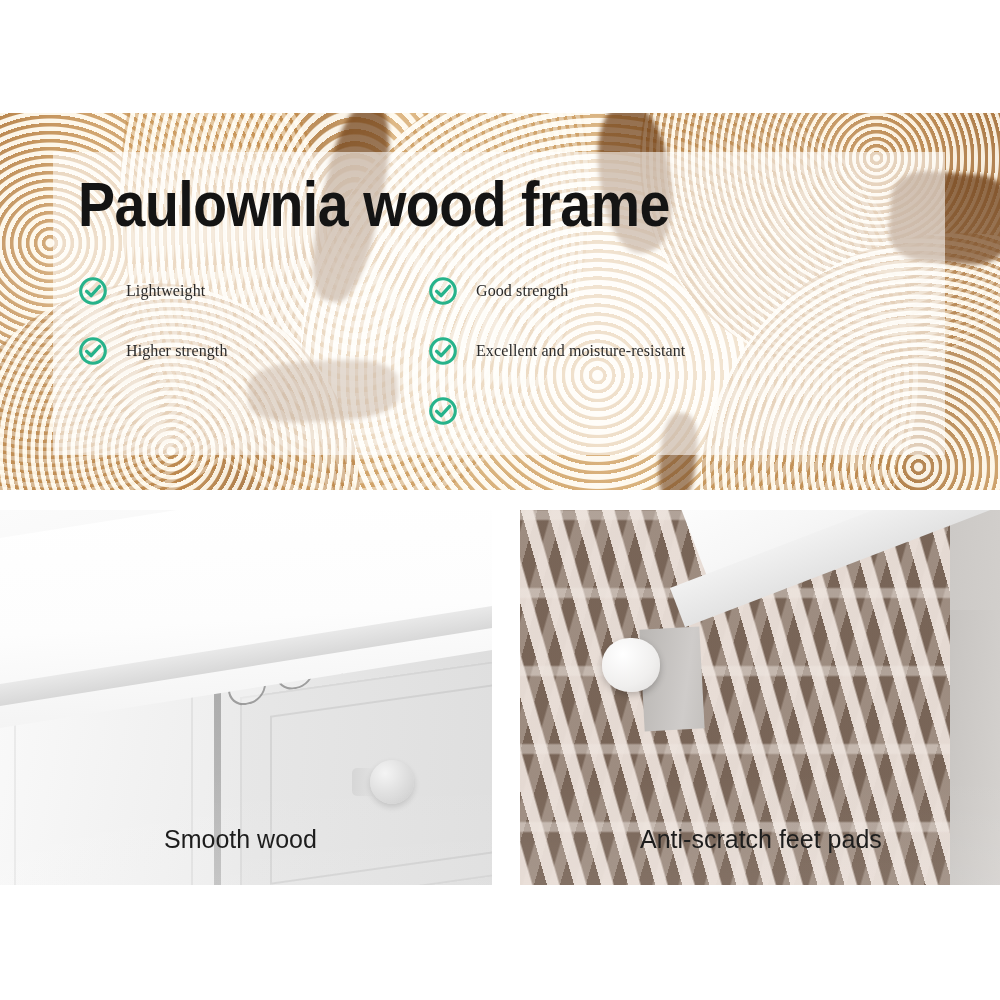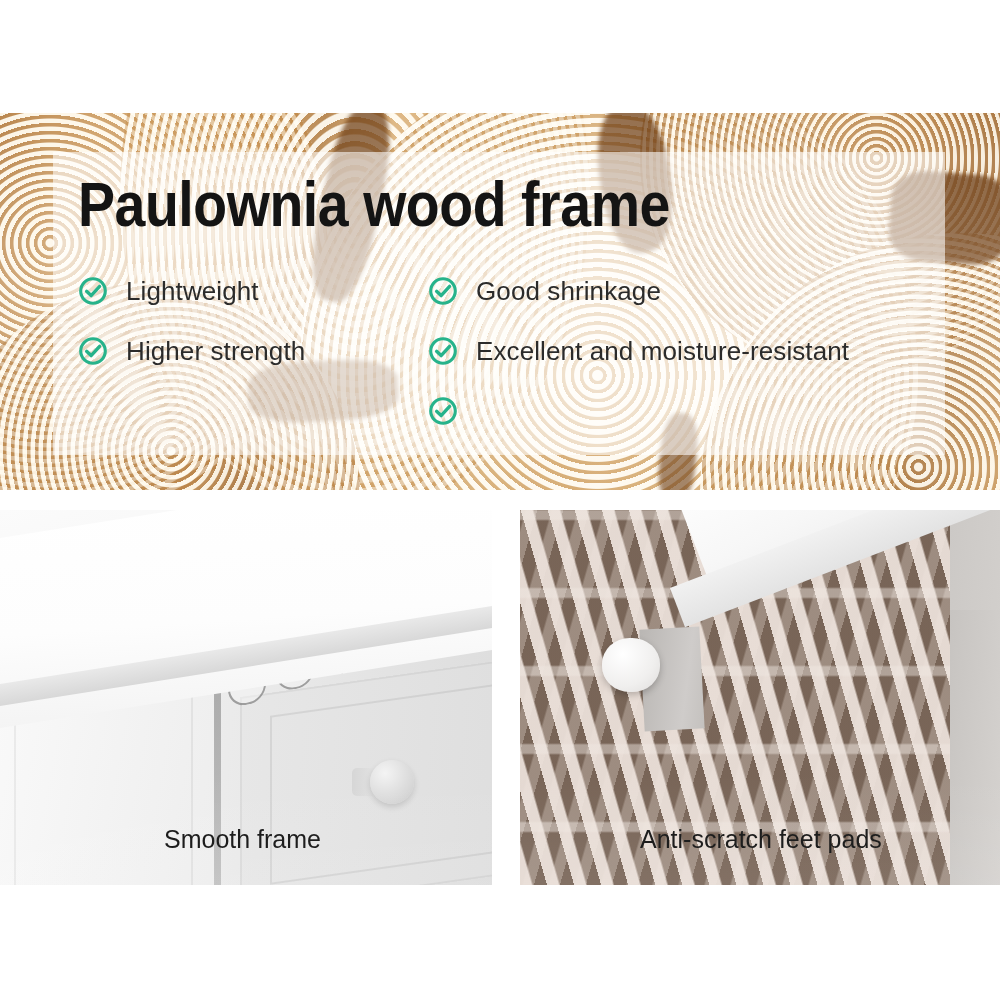--- a/index.html
+++ b/index.html
@@ -116,21 +116,21 @@
   .col.left{left:0;width:340px;}
   .col.right{left:350px;width:520px;}
   .feat{
     display:flex;align-items:center;height:60px;
   }
   .check-icon{
     width:30px;height:30px;flex:0 0 30px;margin-right:18px;position:relative;
   }
   .check-icon svg{display:block;width:30px;height:30px;}
   .feat-label{
-    font-size:26px;color:#2b2b2b;font-family:Liberation Sans, sans-serif;
+    font-size:16px;color:#2b2b2b;font-family:Liberation Serif, serif;
     letter-spacing:.1px;white-space:nowrap;
   }
 
   
   .photos{position:absolute;left:0;top:510px;width:1000px;height:375px;}
   .photo{position:absolute;top:0;height:375px;overflow:hidden;}
   .photo.left{left:0;width:492px;background:#f3f3f3;}
   .photo.right{left:510px;width:490px;background:#efedec;margin-left:10px;}
 
   
@@ -311,21 +311,21 @@
 
       <div class="col right">
 
         <div class="feat">
           <span class="check-icon">
             <svg viewBox="0 0 30 30" xmlns="http://www.w3.org/2000/svg">
               <circle cx="15" cy="15" r="12.3" fill="none" stroke="#27b38b" stroke-width="3.1"></circle>
               <path d="M8.6 15.3 L13.1 19.6 L21.6 10.4" fill="none" stroke="#27b38b" stroke-width="3.4" stroke-linecap="round" stroke-linejoin="round"></path>
             </svg>
           </span>
-          <span class="feat-label">Good shrinkage</span>
+          <span class="feat-label">Good strength</span>
         </div>
 
         <div class="feat">
           <span class="check-icon">
             <svg viewBox="0 0 30 30" xmlns="http://www.w3.org/2000/svg">
               <circle cx="15" cy="15" r="12.3" fill="none" stroke="#27b38b" stroke-width="3.1"></circle>
               <path d="M8.6 15.3 L13.1 19.6 L21.6 10.4" fill="none" stroke="#27b38b" stroke-width="3.4" stroke-linecap="round" stroke-linejoin="round"></path>
             </svg>
           </span>
           <span class="feat-label">Excellent and moisture-resistant</span>
@@ -360,21 +360,21 @@
         <div class="scallop" style="left:96px;top:22px"></div>
         <div class="scallop" style="left:144px;top:14px"></div>
         <div class="scallop" style="left:192px;top:6px"></div>
         <div class="scallop" style="left:240px;top:-2px"></div>
       </div>
       <div class="ns-top"></div>
       <div class="ns-top-edge"></div>
       <div class="ns-knob-stem"></div>
       <div class="ns-knob"></div>
       <div class="photo-shade"></div>
-      <div class="photo-caption caption-left">Smooth frame</div>
+      <div class="photo-caption caption-left">Smooth wood</div>
     </div>
 
     <div class="photo right">
       <div class="rat-bg"></div>
       <div class="wall"></div>
       <div class="wall-b"></div>
       <div class="weave"></div>
       <div class="weave-knots"></div>
       <div class="leg-top"></div>
       <div class="leg-front"></div>

